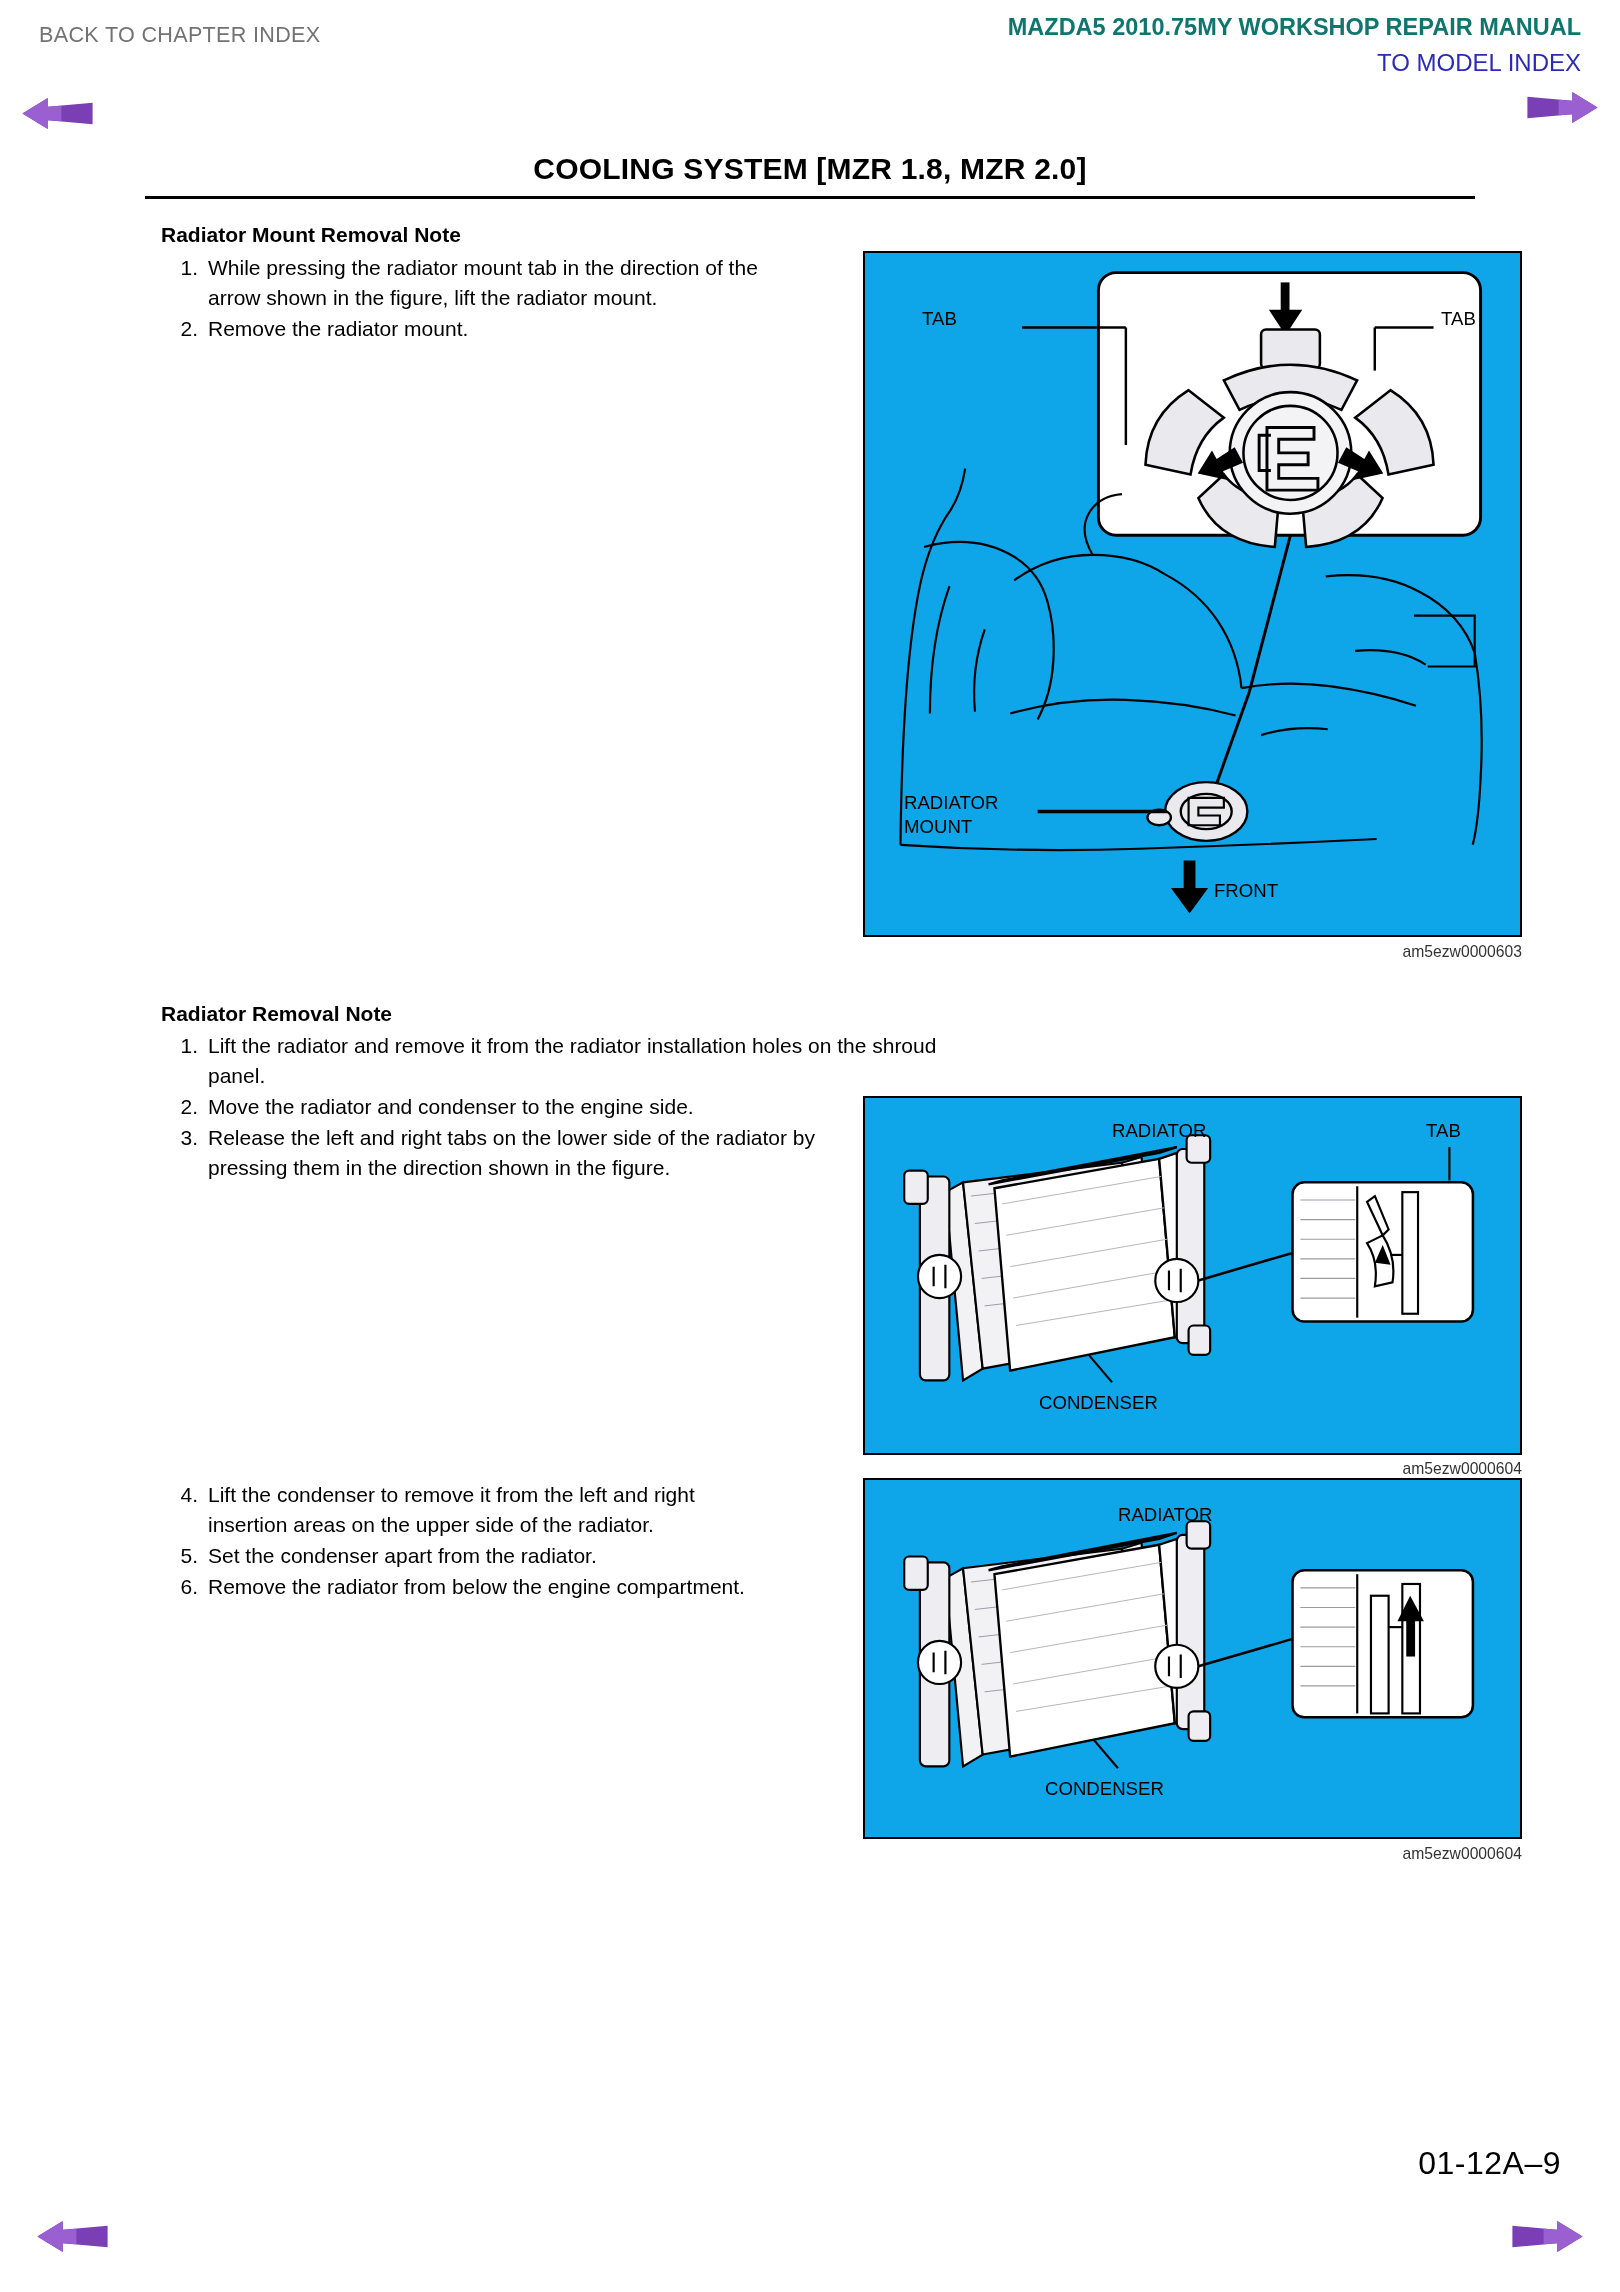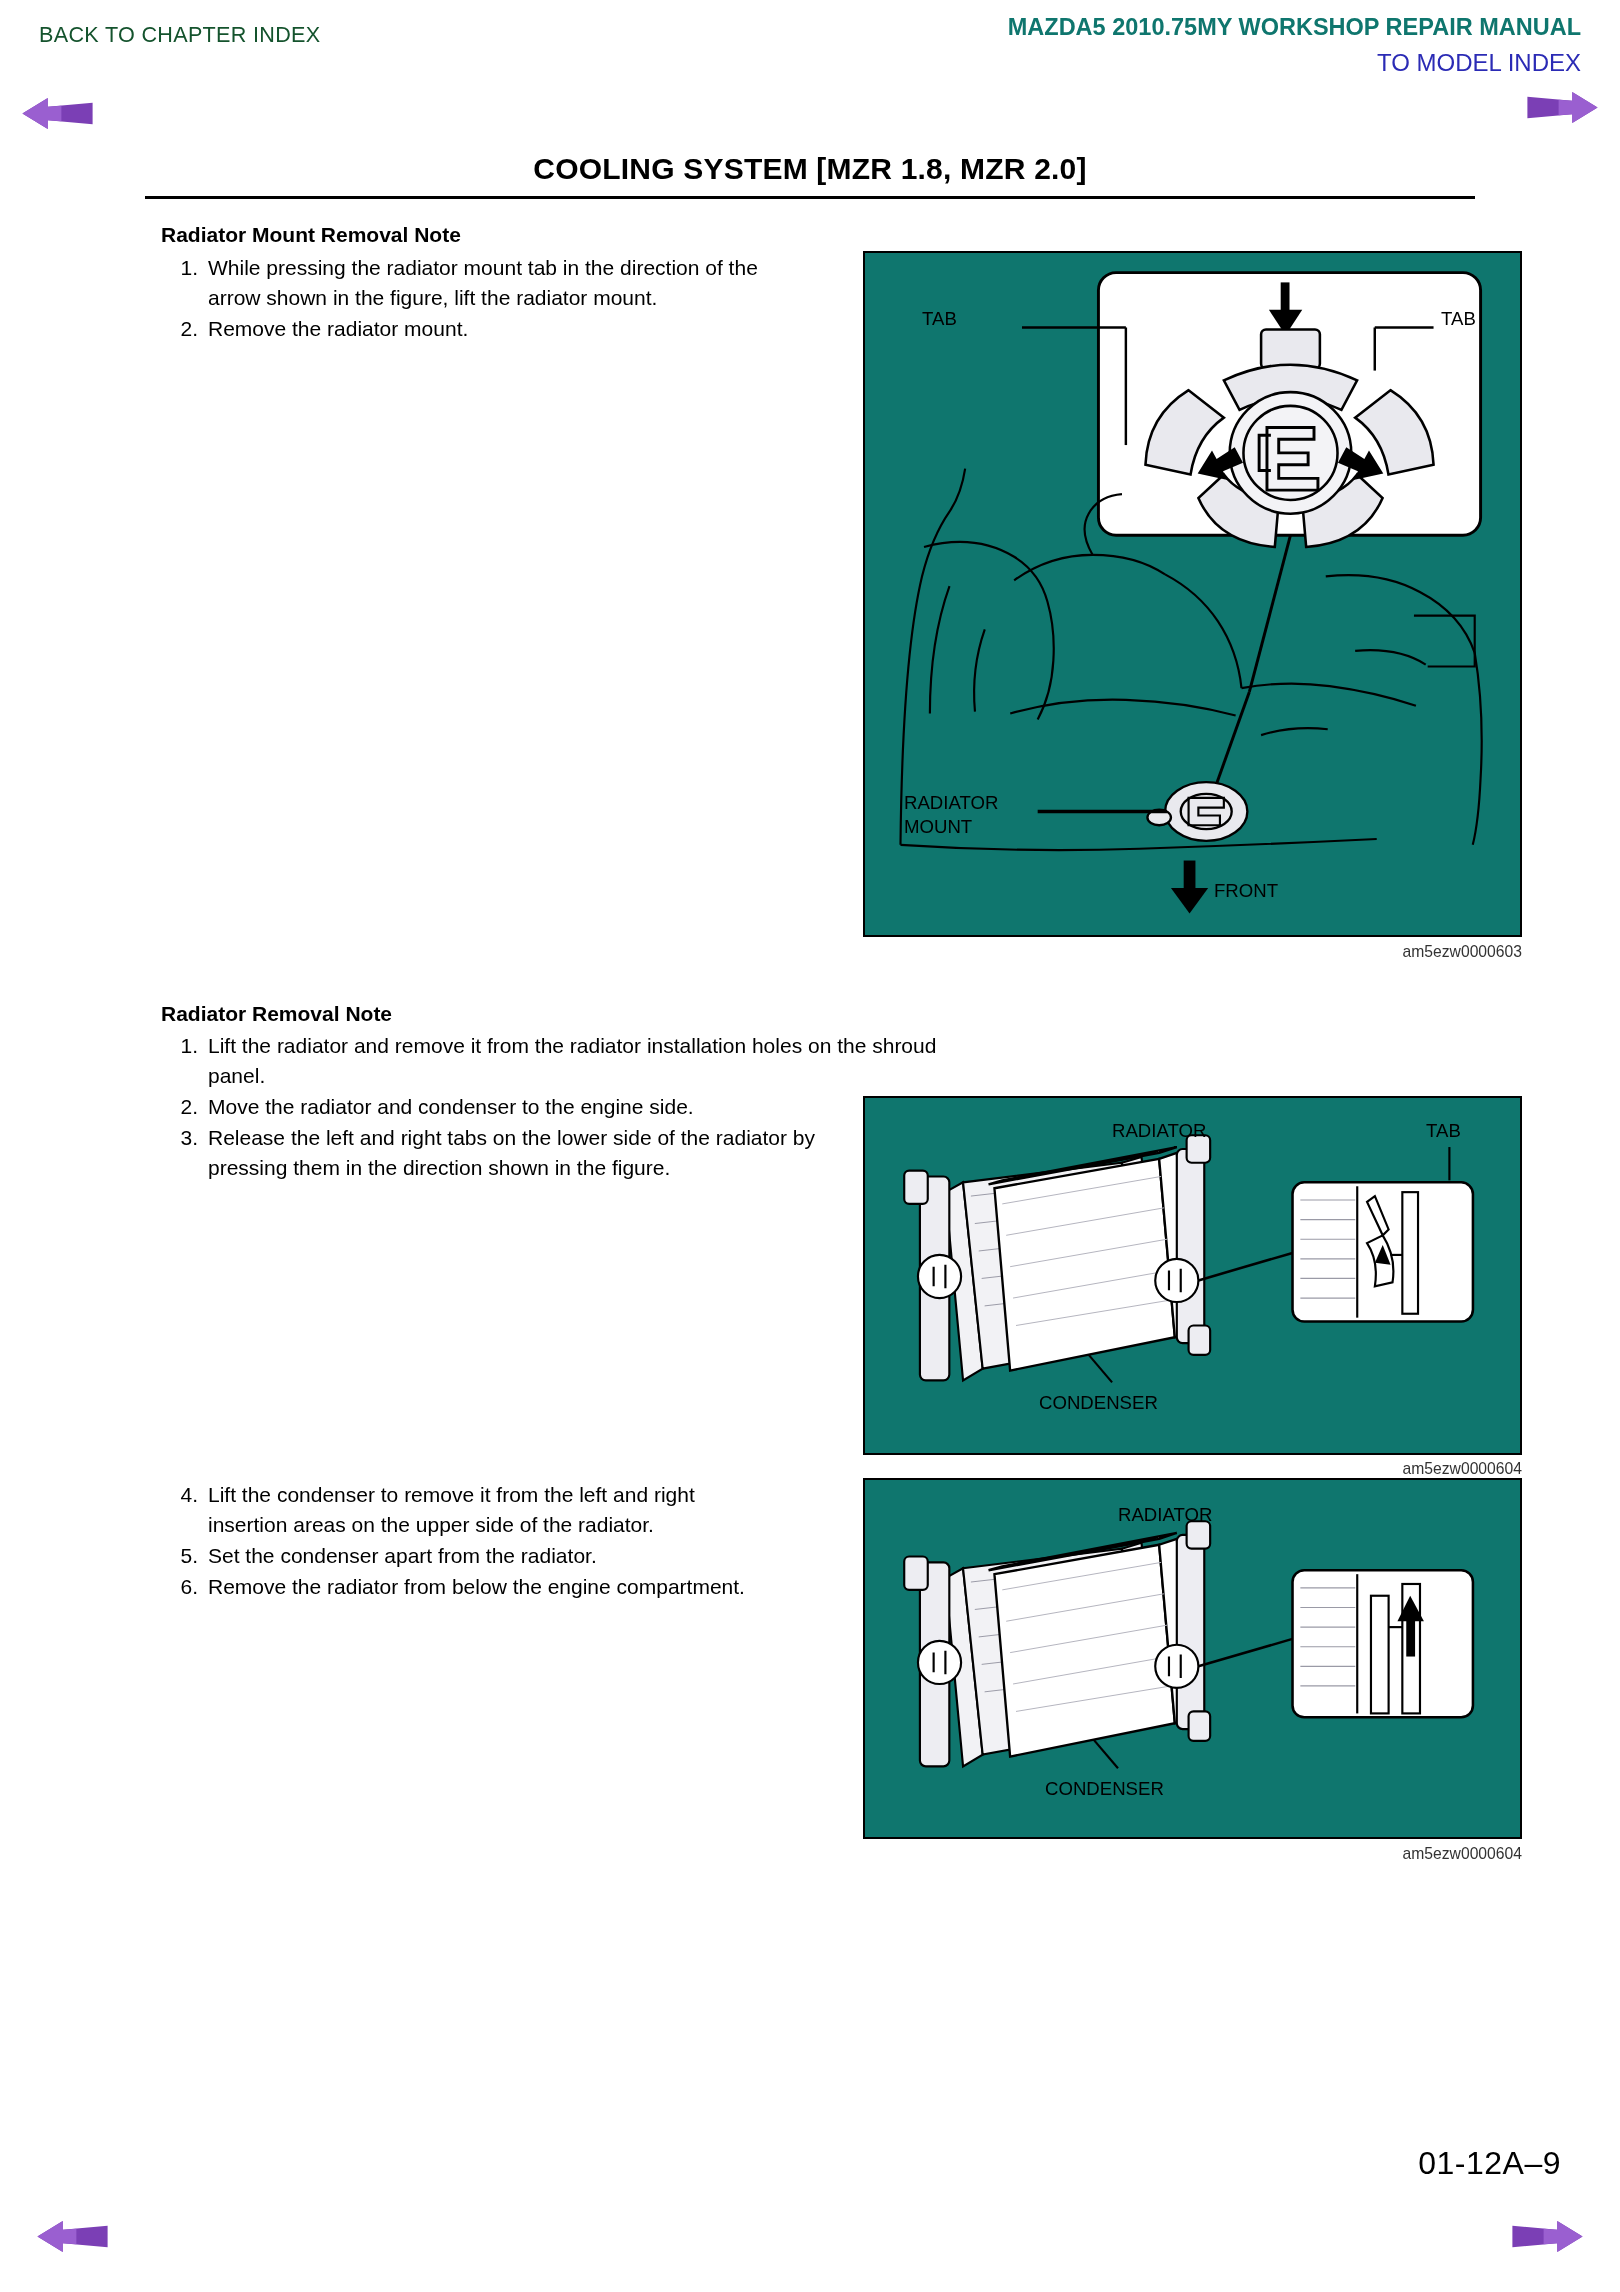--- a/index.html
+++ b/index.html
@@ -15,21 +15,21 @@
     color: #000000;
     overflow: hidden;
   }
 
   
   .back-to-chapter {
     position: absolute;
     left: 39px;
     top: 21.6px;
     font-size: 21.6px;
-    color: #14532d;
+    color: #737373;
     letter-spacing: 0.3px;
     white-space: nowrap;
   }
   .manual-title {
     position: absolute;
     right: 39px;
     top: 13.7px;
     font-size: 23.5px;
     font-weight: bold;
     color: #0f766e;
@@ -99,21 +99,21 @@
     left: 0;
     top: 0;
     width: 33px;
     text-align: right;
   }
 
   
   .figure {
     position: absolute;
     border: 2px solid #000;
-    background: #0f766e;
+    background: #0ea5e9;
     box-sizing: border-box;
   }
   .fig-caption {
     position: absolute;
     font-size: 15.7px;
     color: #333;
     text-align: right;
     white-space: nowrap;
   }
   .fig-label {

